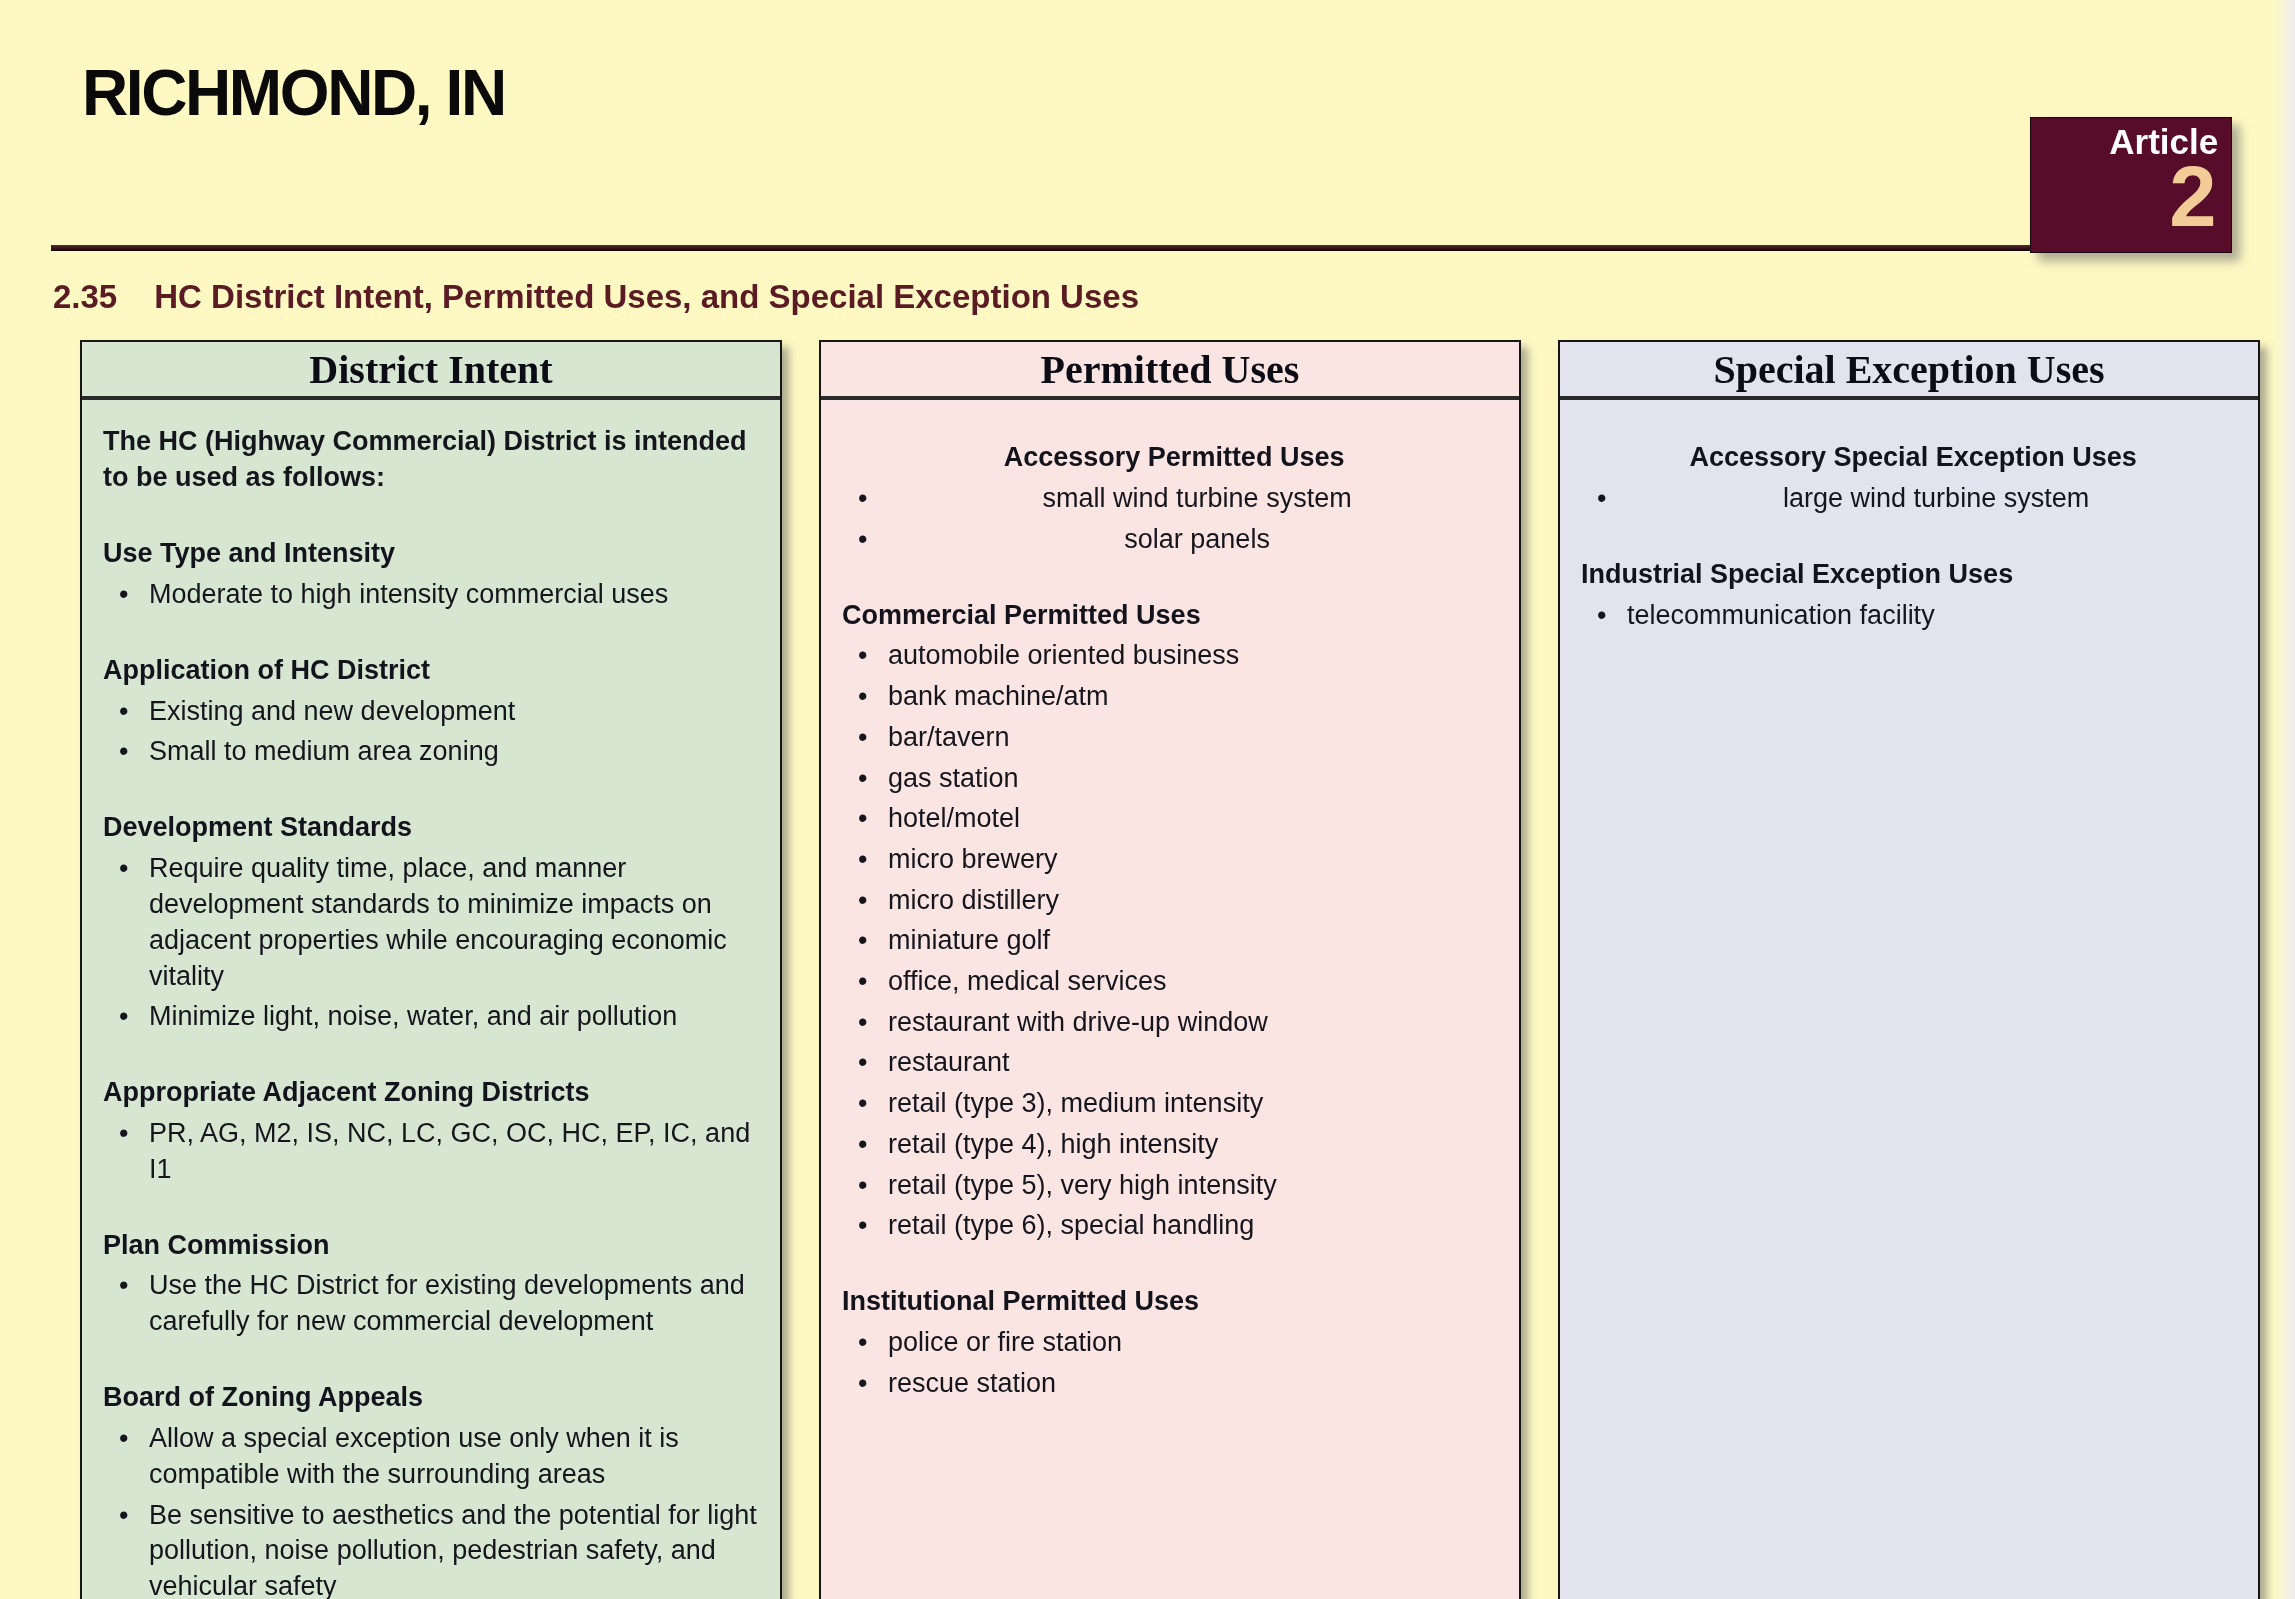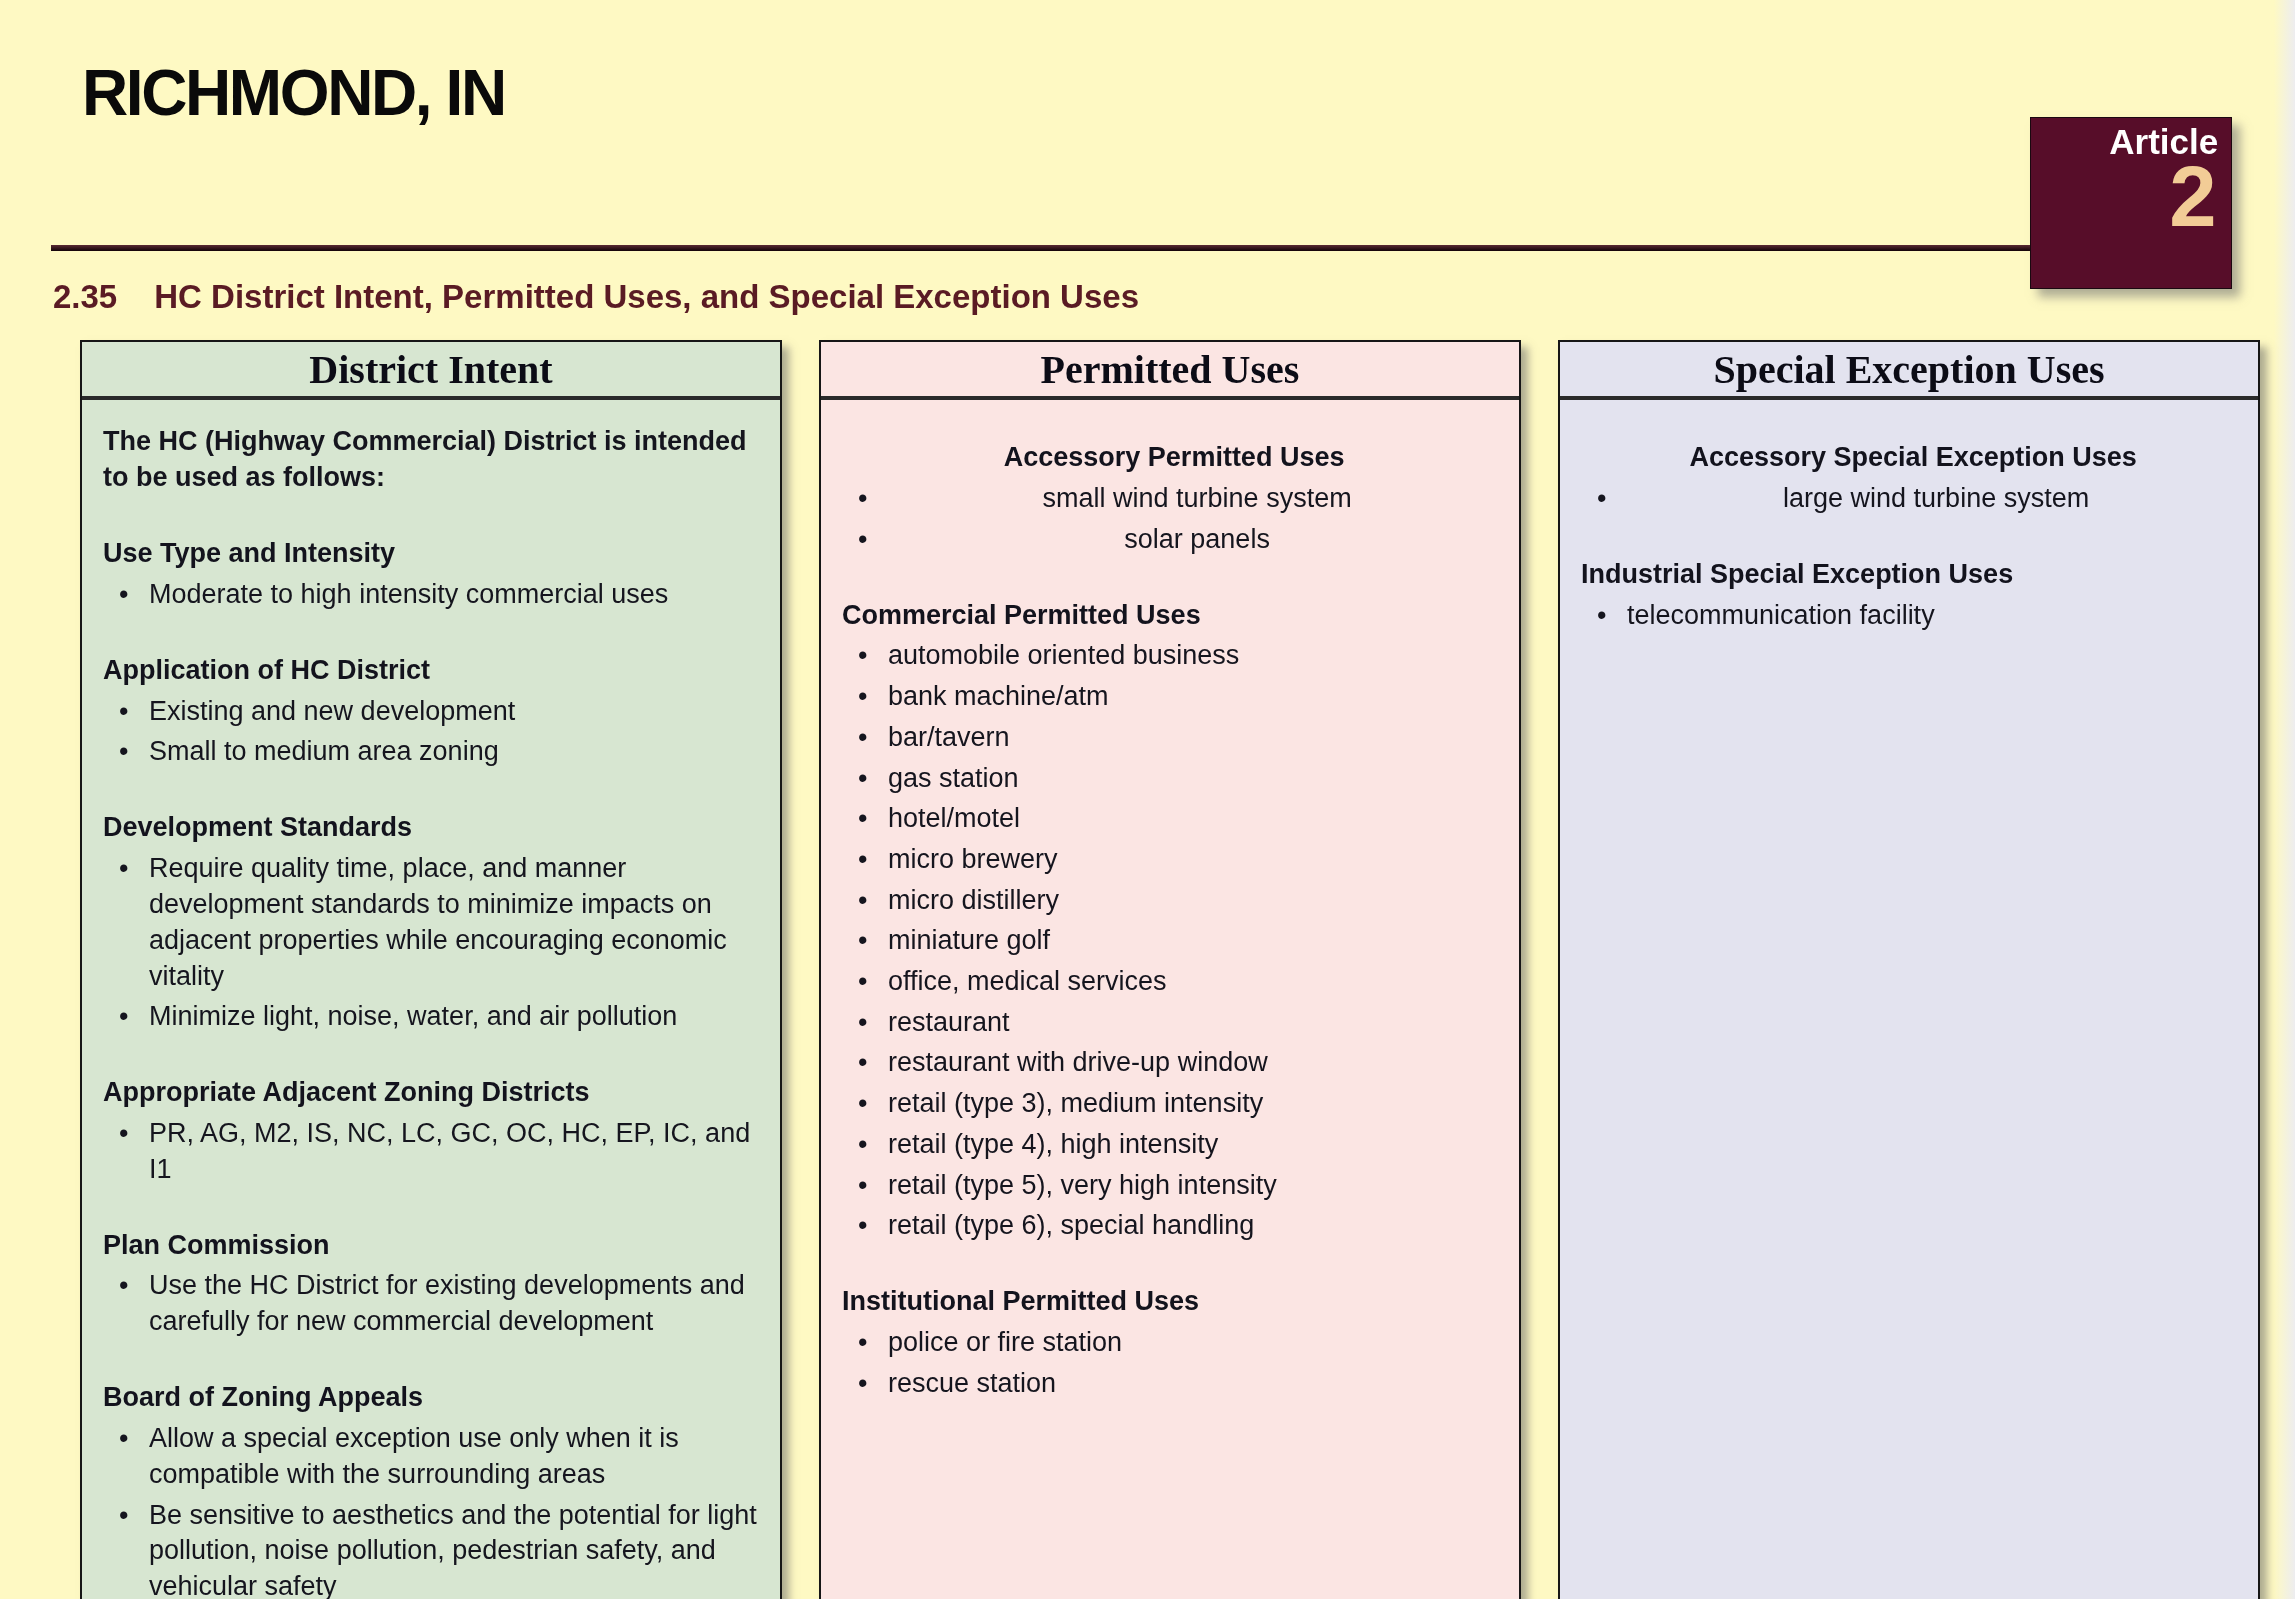--- a/index.html
+++ b/index.html
@@ -31,21 +31,21 @@
     font-size: 74px; font-weight: 400; letter-spacing: -0.8px;
     color: #9b544b; line-height: 1;
   }
   .title-rule {
     position: absolute; left: 51px; top: 245px;
     width: 1979px; height: 5.6px;
     background: linear-gradient(#5a2a33, #120308);
   }
   .article-badge {
     position: absolute; left: 2030px; top: 117px;
-    width: 202px; height: 172px;
+    width: 202px; height: 136px;
     background: #570d29;
     border: 1.6px solid #1a0810;
     box-shadow: 8px 8px 9.6px rgba(110,110,110,0.55);
     box-sizing: border-box;
     text-align: right;
   }
   .article-badge .badge-label {
     display: block;
     padding: 6.4px 12.8px 0 0;
     font-size: 35px; font-weight: 700; color: #ffffff; line-height: 1.05;
@@ -199,22 +199,22 @@
           <ul>
             <li>automobile oriented business</li>
             <li>bank machine/atm</li>
             <li>bar/tavern</li>
             <li>gas station</li>
             <li>hotel/motel</li>
             <li>micro brewery</li>
             <li>micro distillery</li>
             <li>miniature golf</li>
             <li>office, medical services</li>
+            <li>restaurant with drive-up window</li>
             <li>restaurant</li>
-            <li>restaurant with drive-up window</li>
             <li>retail (type 3), medium intensity</li>
             <li>retail (type 4), high intensity</li>
             <li>retail (type 5), very high intensity</li>
             <li>retail (type 6), special handling</li>
           </ul>
         </div>
 
         <div class="group">
           <h3>Institutional Permitted Uses</h3>
           <ul>

